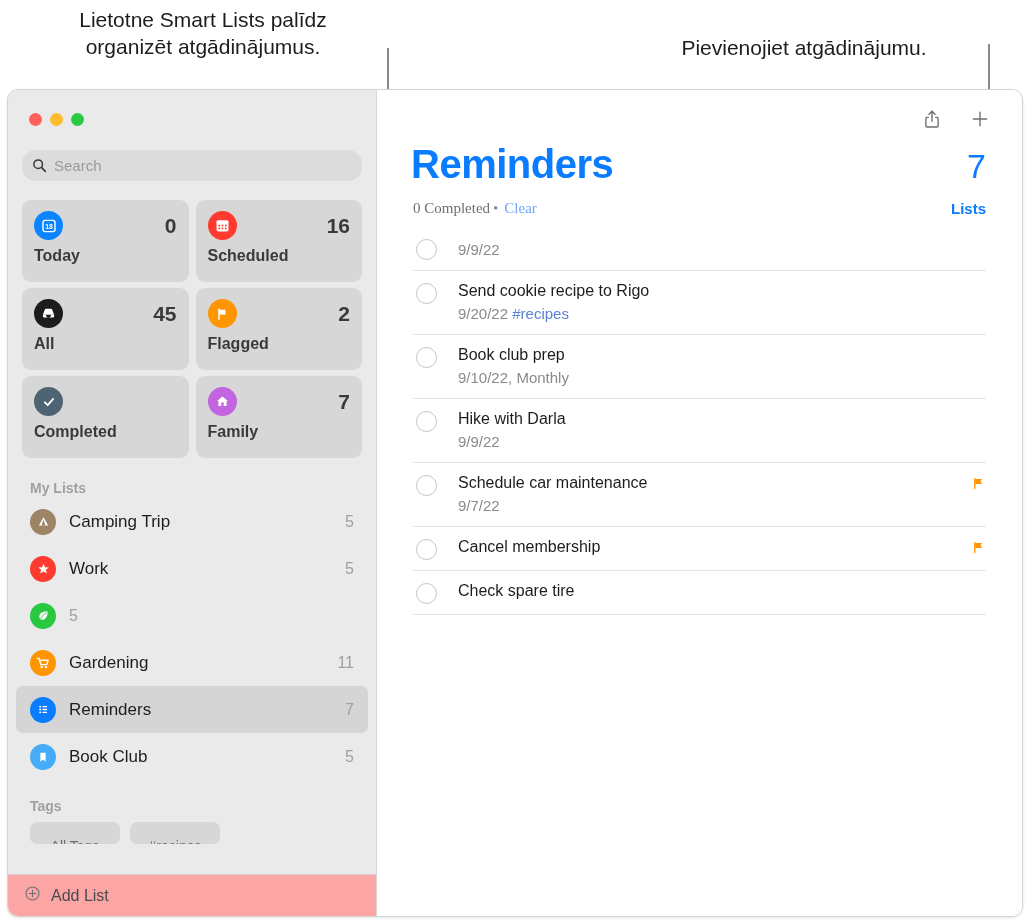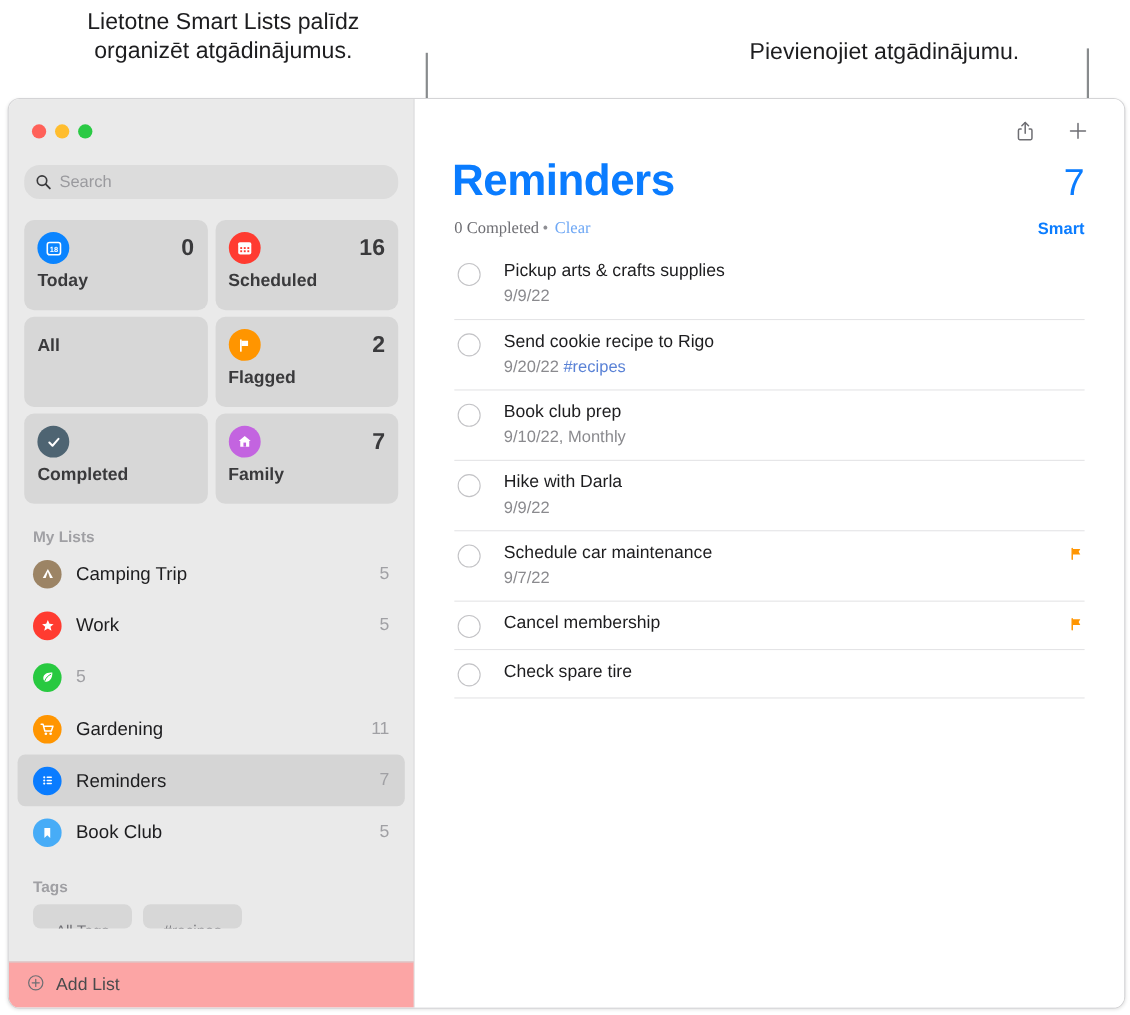--- a/index.html
+++ b/index.html
@@ -251,20 +251,29 @@
                   <rect x="12.8" y="12.4" width="2" height="2"></rect>
                 </g>
               </svg>
           </div>
           <div class="card-count">16</div>
         </div>
         <div class="card-label">Scheduled</div>
       </div>
 
       <div class="card">
+        <div class="card-top">
+          <div class="card-icon" style="background:#1c1c1e;">
+            <svg width="17" height="17" viewBox="0 0 20 20">
+                <path d="M3.4 11.6 L5.6 5.5 Q6 4.3 7.2 4.3 L12.8 4.3 Q14 4.3 14.4 5.5 L16.6 11.6 Z" fill="#fff"></path>
+                <path d="M3.4 11.6 h3.6 a3 3 0 0 0 6 0 h3.6 v1.6 a1.4 1.4 0 0 1 -1.4 1.4 H4.8 a1.4 1.4 0 0 1 -1.4 -1.4 Z" fill="#fff"></path>
+              </svg>
+          </div>
+          <div class="card-count">45</div>
+        </div>
         <div class="card-label">All</div>
       </div>
 
       <div class="card">
         <div class="card-top">
           <div class="card-icon" style="background:#ff9500;">
             <svg width="16" height="16" viewBox="0 0 20 20">
                 <path d="M6.2 4 v12.4" stroke="#fff" stroke-width="1.9" stroke-linecap="round"></path>
                 <path d="M6.8 4.6 h7.6 v6.2 h-7.6 z" fill="#fff"></path>
               </svg>
@@ -411,29 +420,28 @@
 
     <div class="title-row">
       <div class="list-title">Reminders</div>
       <div class="list-total">7</div>
     </div>
 
     <div class="meta-row">
       <div class="meta-left">
         <span>0 Completed</span><span class="dotsep">•</span><span class="clear">Clear</span>
       </div>
-      <div class="show-btn">Smart</div>
+      <div class="show-btn">Lists</div>
     </div>
 
     <div class="items">
 
       <div class="item">
         <div class="circle"></div>
         <div class="item-body">
-          <div class="item-title">Pickup arts &amp; crafts supplies</div>
           <div class="item-sub"><span>9/9/22</span></div>
         </div>
       </div>
 
       <div class="item">
         <div class="circle"></div>
         <div class="item-body">
           <div class="item-title">Send cookie recipe to Rigo</div>
           <div class="item-sub"><span>9/20/22</span> <span class="tag">#recipes</span></div>
         </div>

